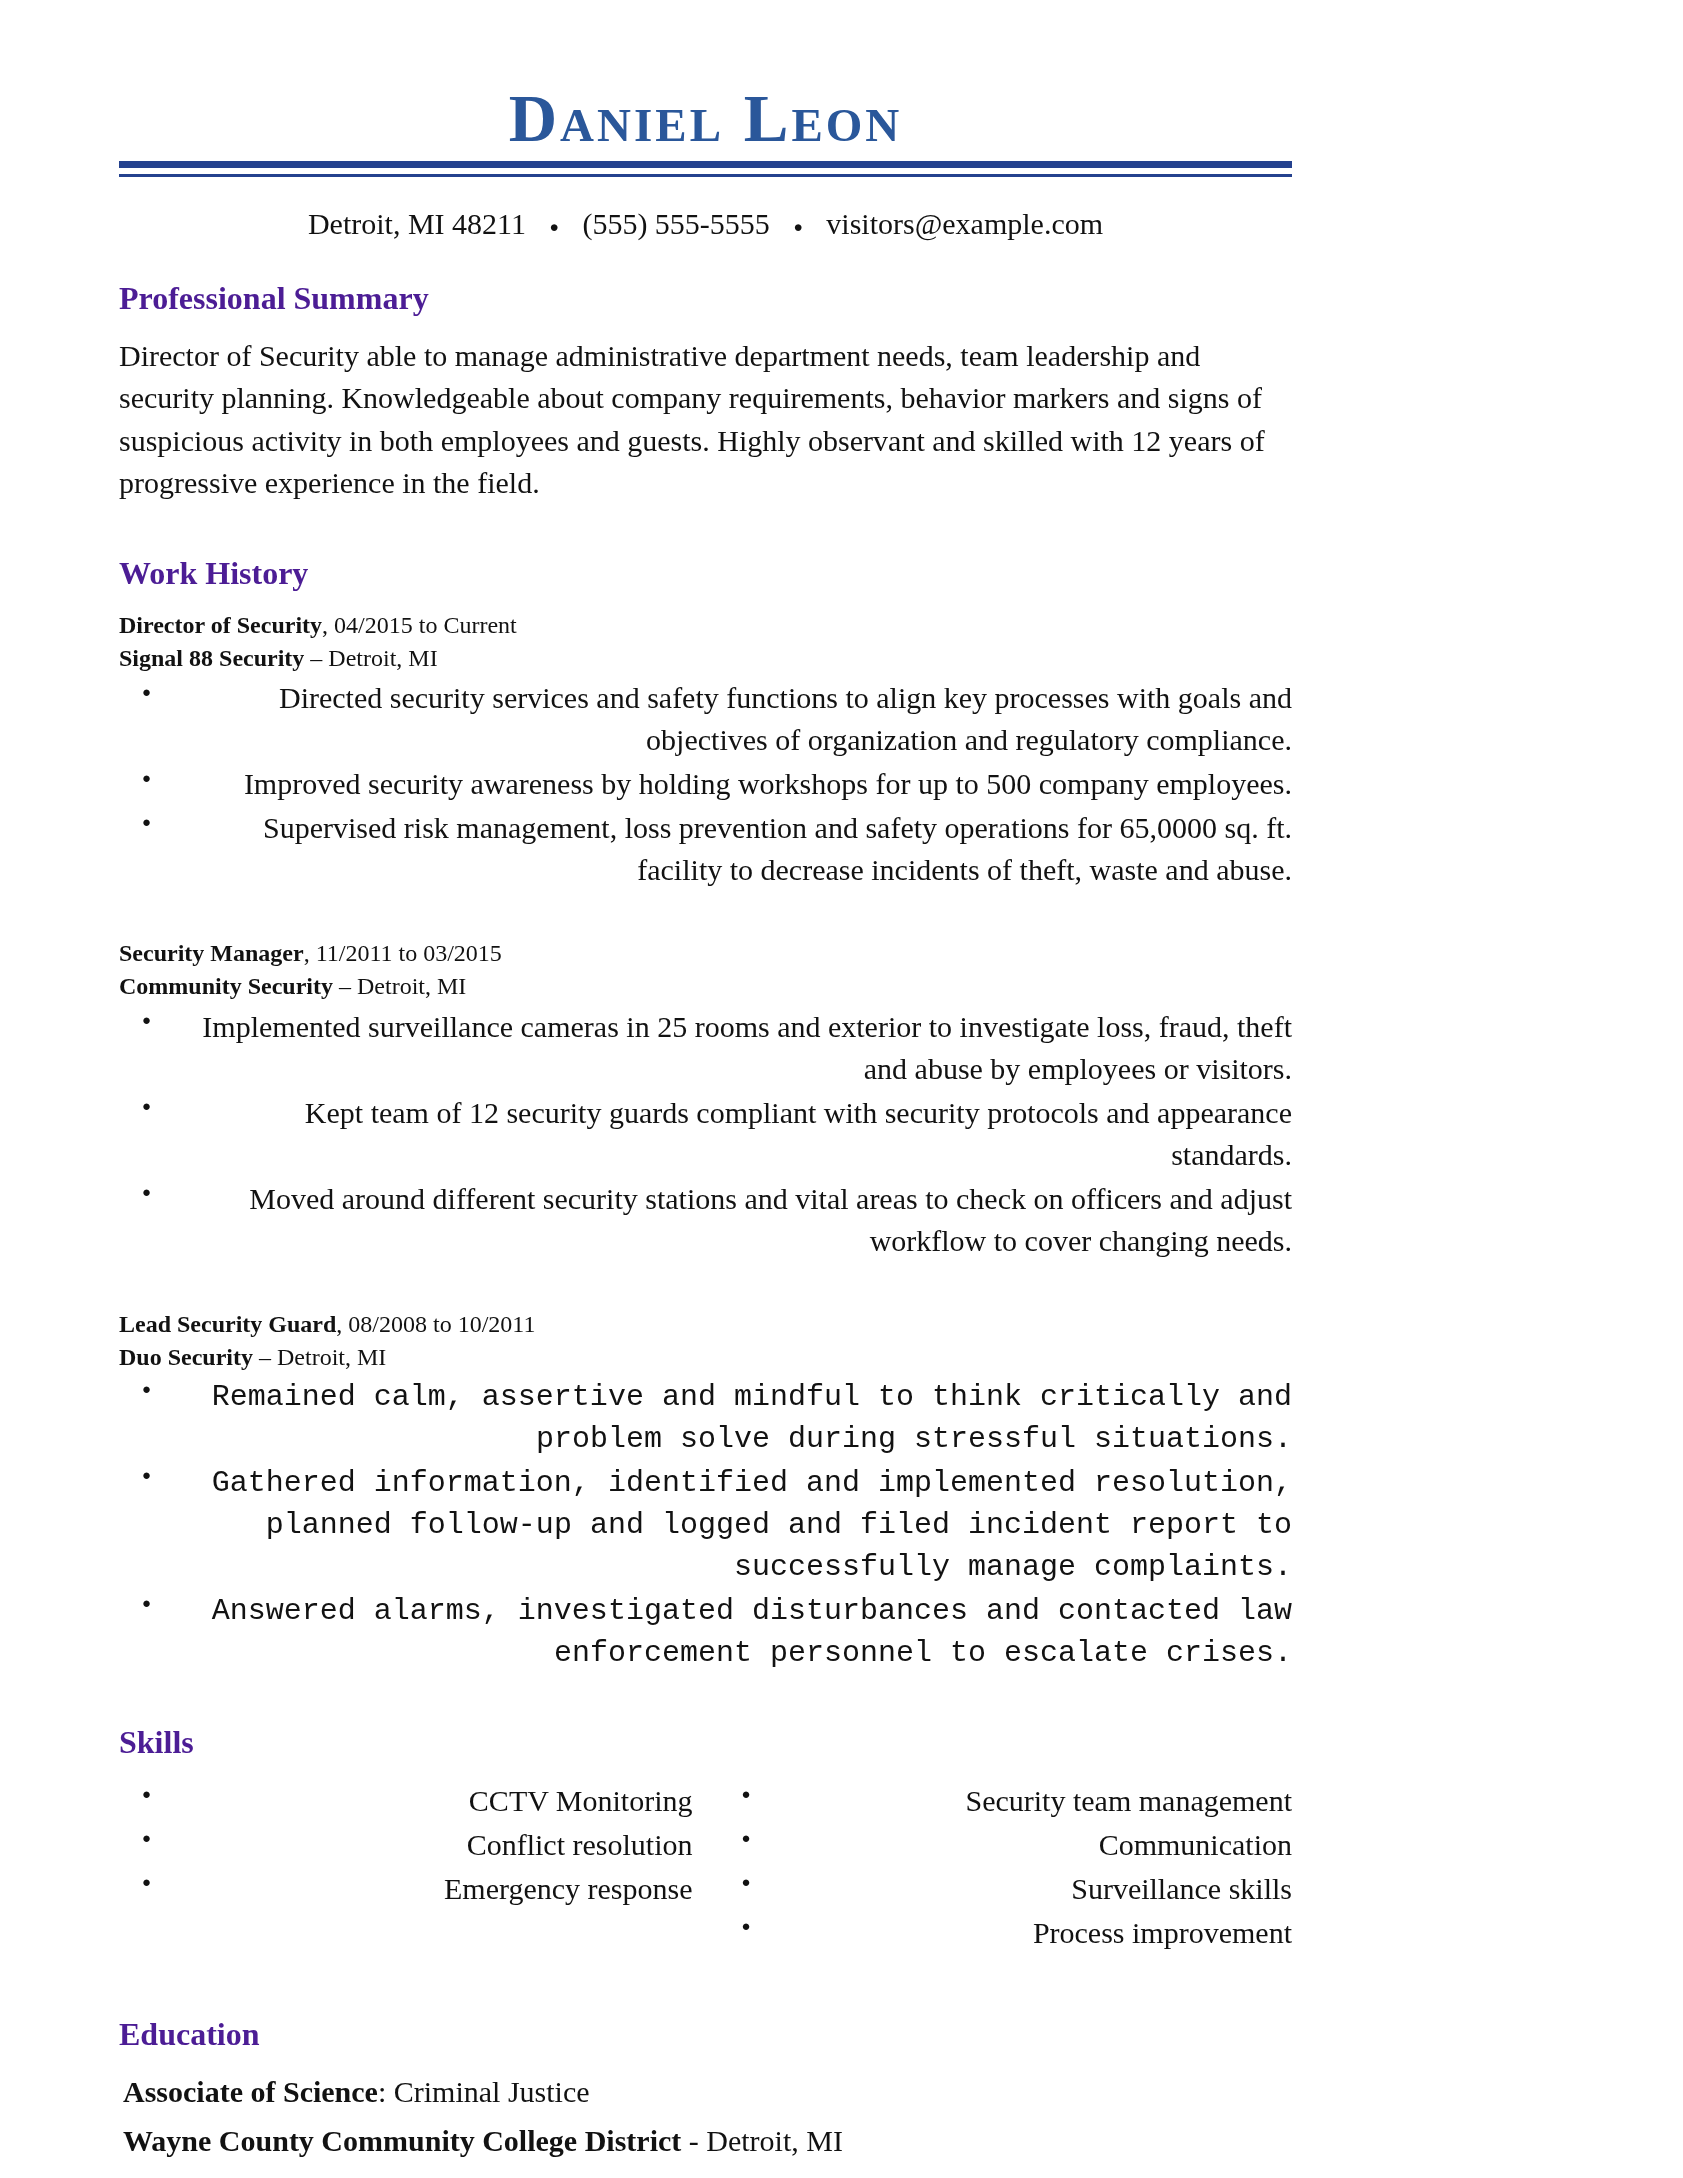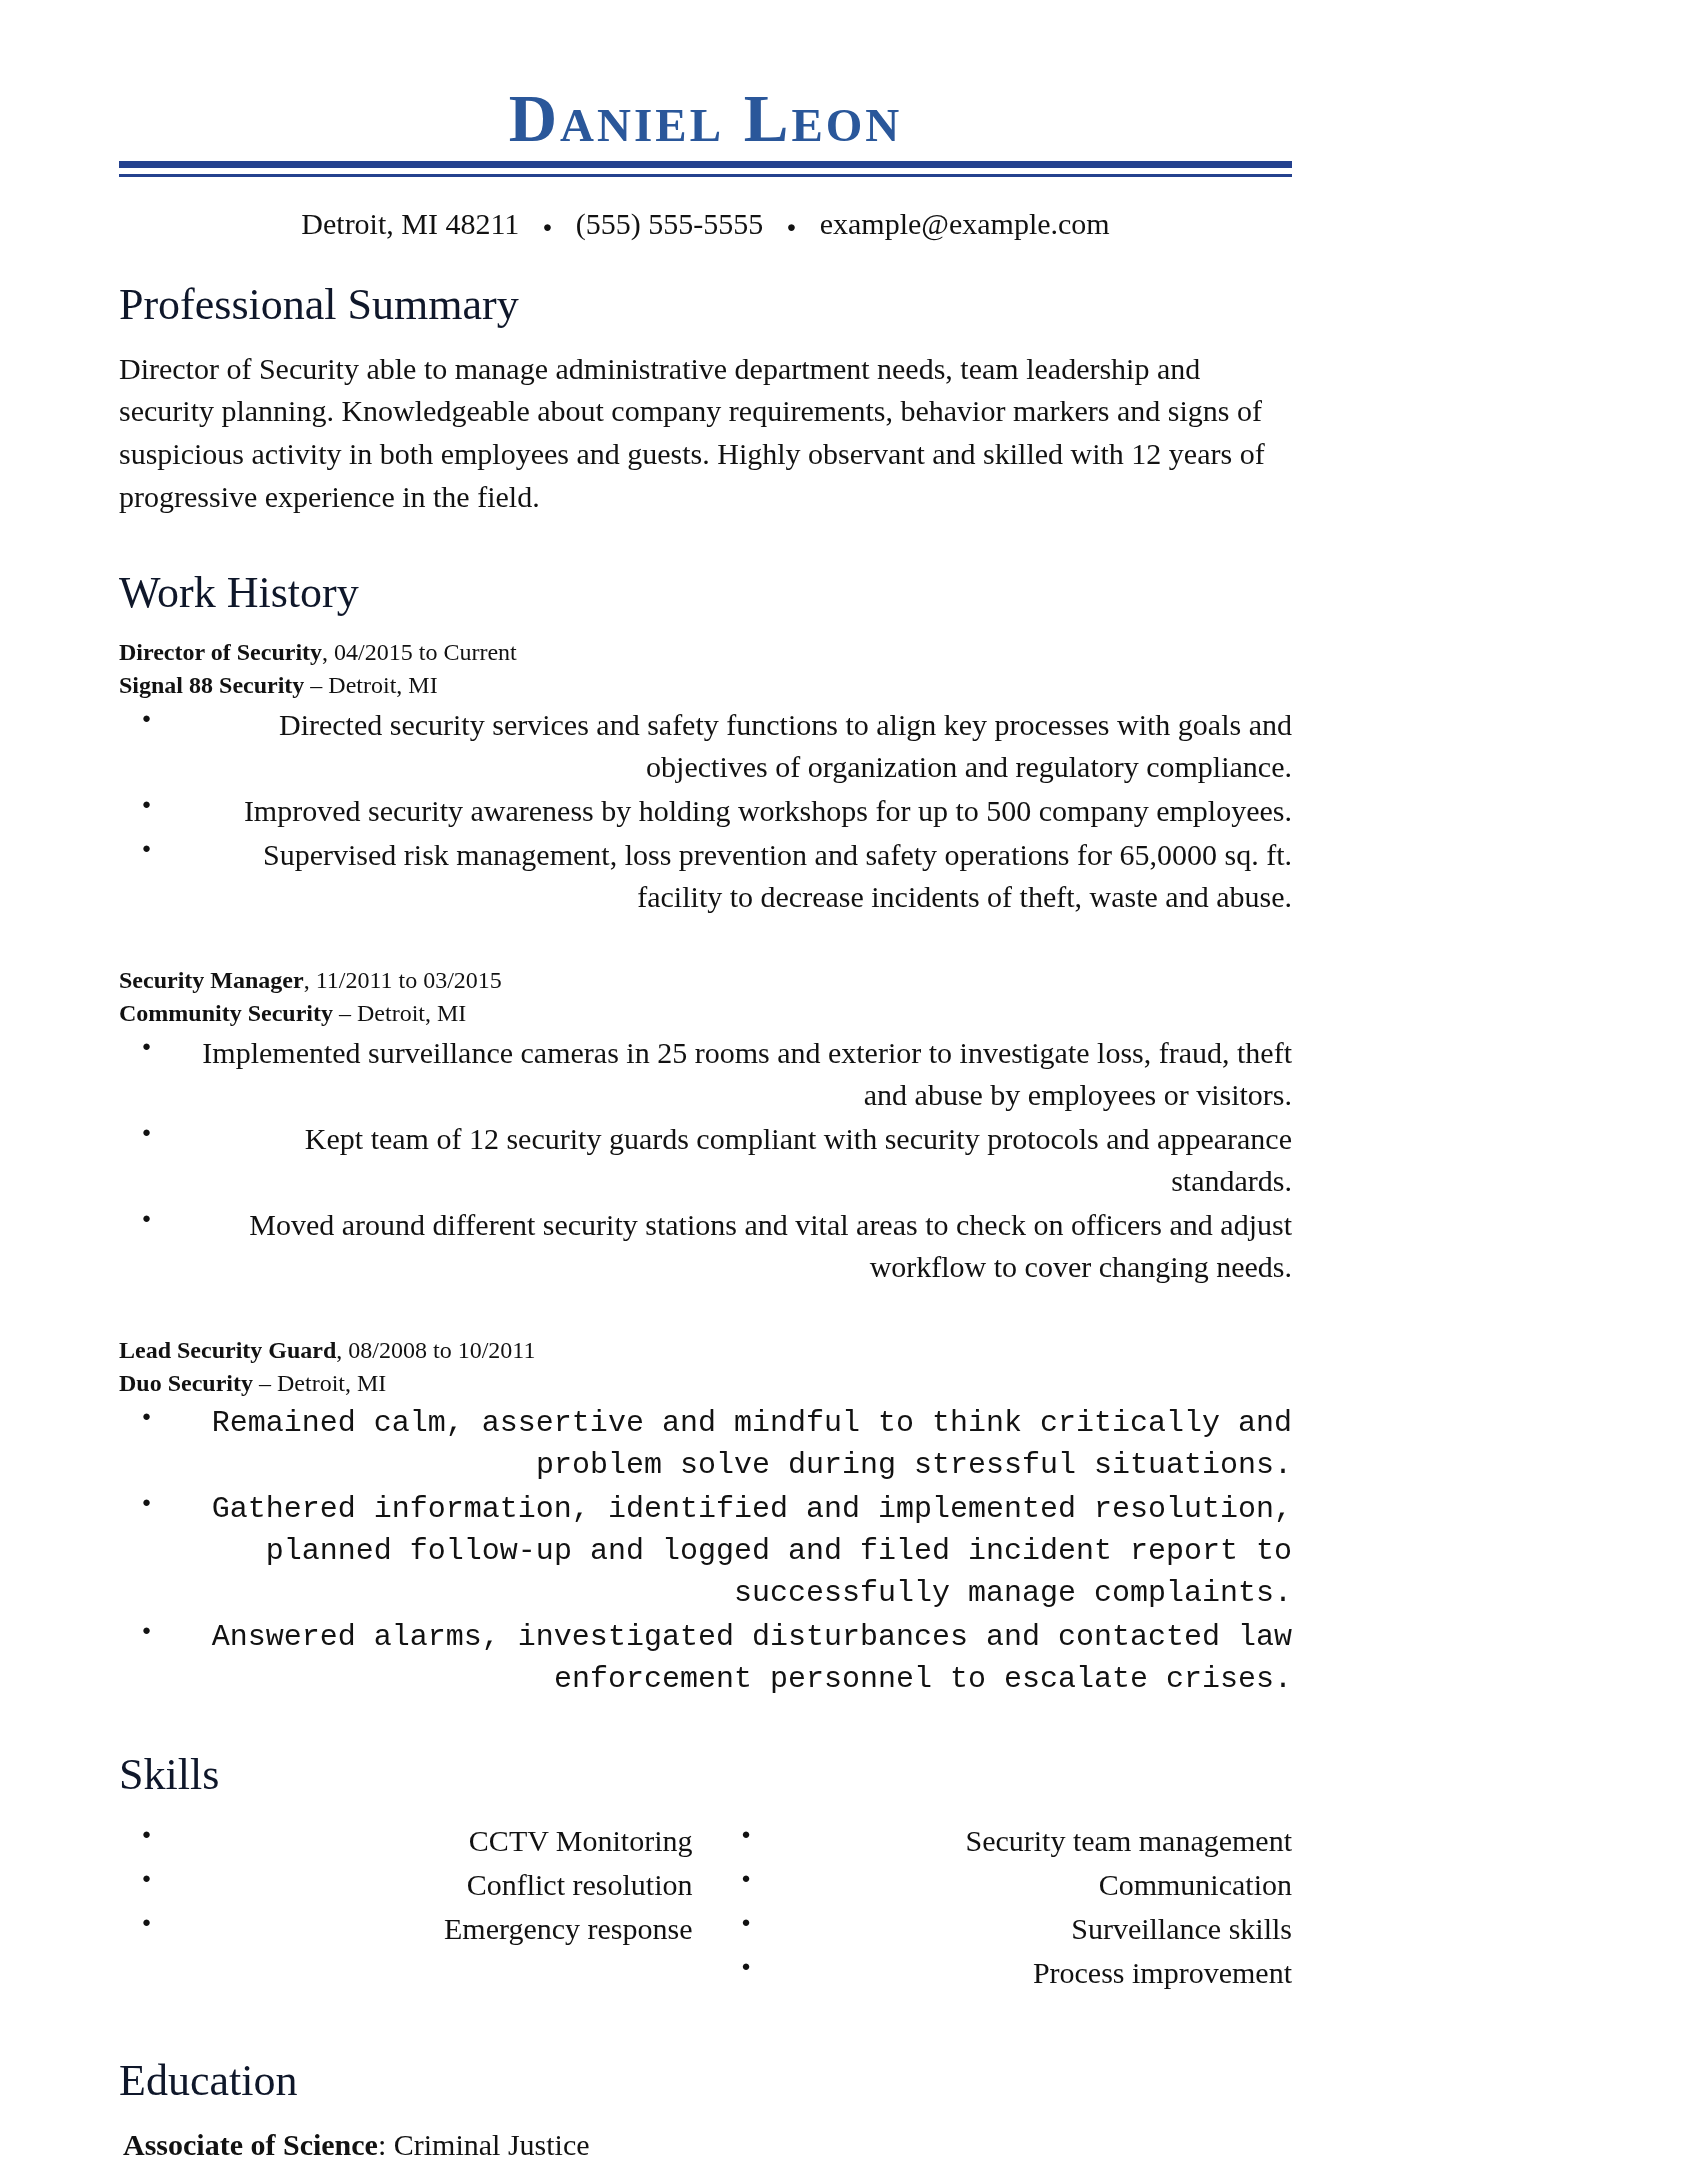--- a/index.html
+++ b/index.html
@@ -44,23 +44,23 @@
   }
   .contact-line .sep {
     display: inline-block;
     font-size: 0.52em;
     vertical-align: 0.18em;
     margin: 0 16px;
     color: #121212;
   }
   
   h2.section-heading {
-    font-size: 44px;
-    font-weight: normal;
-    color: #0f172a;
+    font-size: 32px;
+    font-weight: bold;
+    color: #4c1d95;
     margin: 51px 0 18px 0;
     line-height: 1.1;
   }
   section.first h2.section-heading { margin-top: 40px; }
   p.body-text {
     font-size: 30px;
     line-height: 1.42;
     margin: 0;
   }
   
@@ -112,21 +112,21 @@
 <div class="page">
 
   <header class="resume-header">
     <h1 class="name">Daniel Leon</h1>
     <div class="double-rule"></div>
     <p class="contact-line">
       <span>Detroit, MI 48211</span>
       <span class="sep">●</span>
       <span>(555) 555-5555</span>
       <span class="sep">●</span>
-      <span>example@example.com</span>
+      <span>visitors@example.com</span>
     </p>
   </header>
 
   <section class="first">
     <h2 class="section-heading">Professional Summary</h2>
     <p class="body-text">Director of Security able to manage administrative department needs, team leadership and security planning. Knowledgeable about company requirements, behavior markers and signs of suspicious activity in both employees and guests. Highly observant and skilled with 12 years of progressive experience in the field.</p>
   </section>
 
   <section>
     <h2 class="section-heading">Work History</h2>

